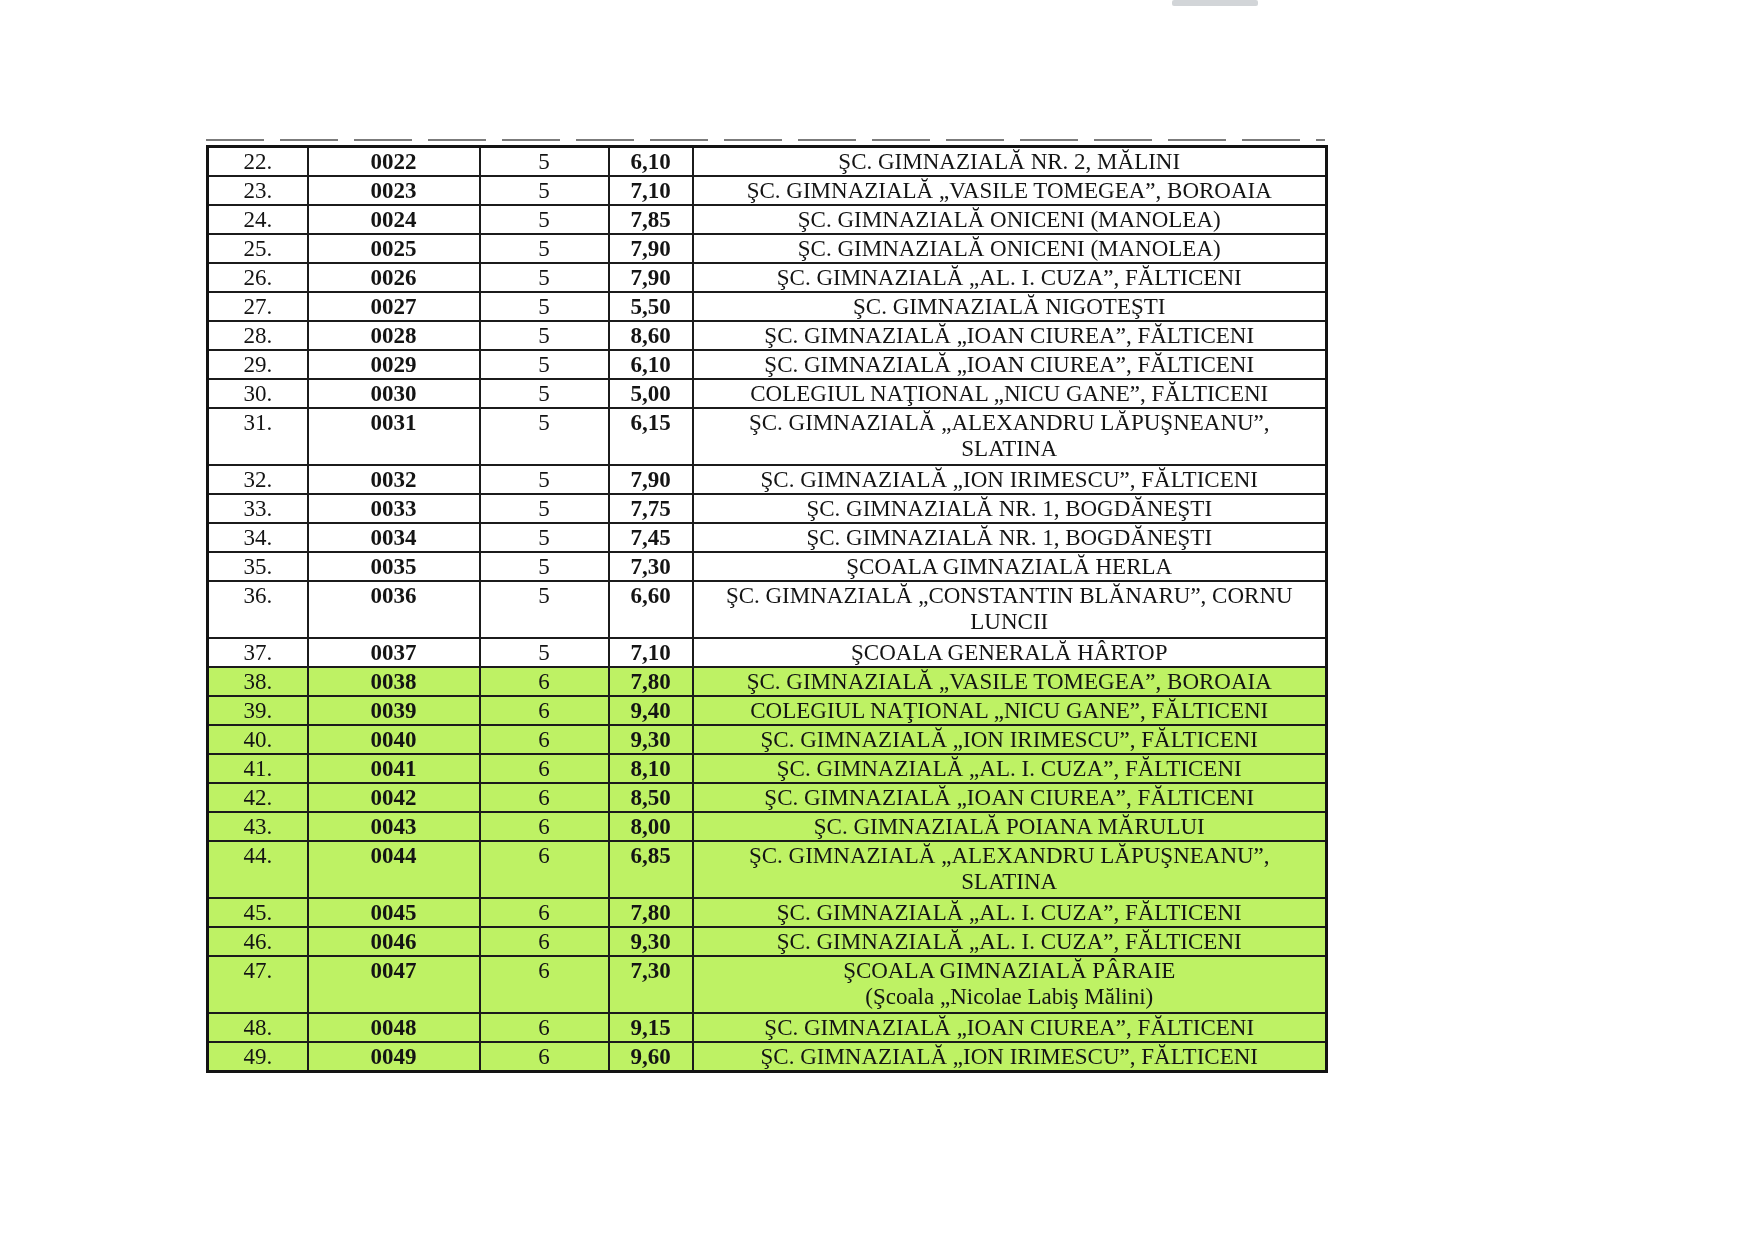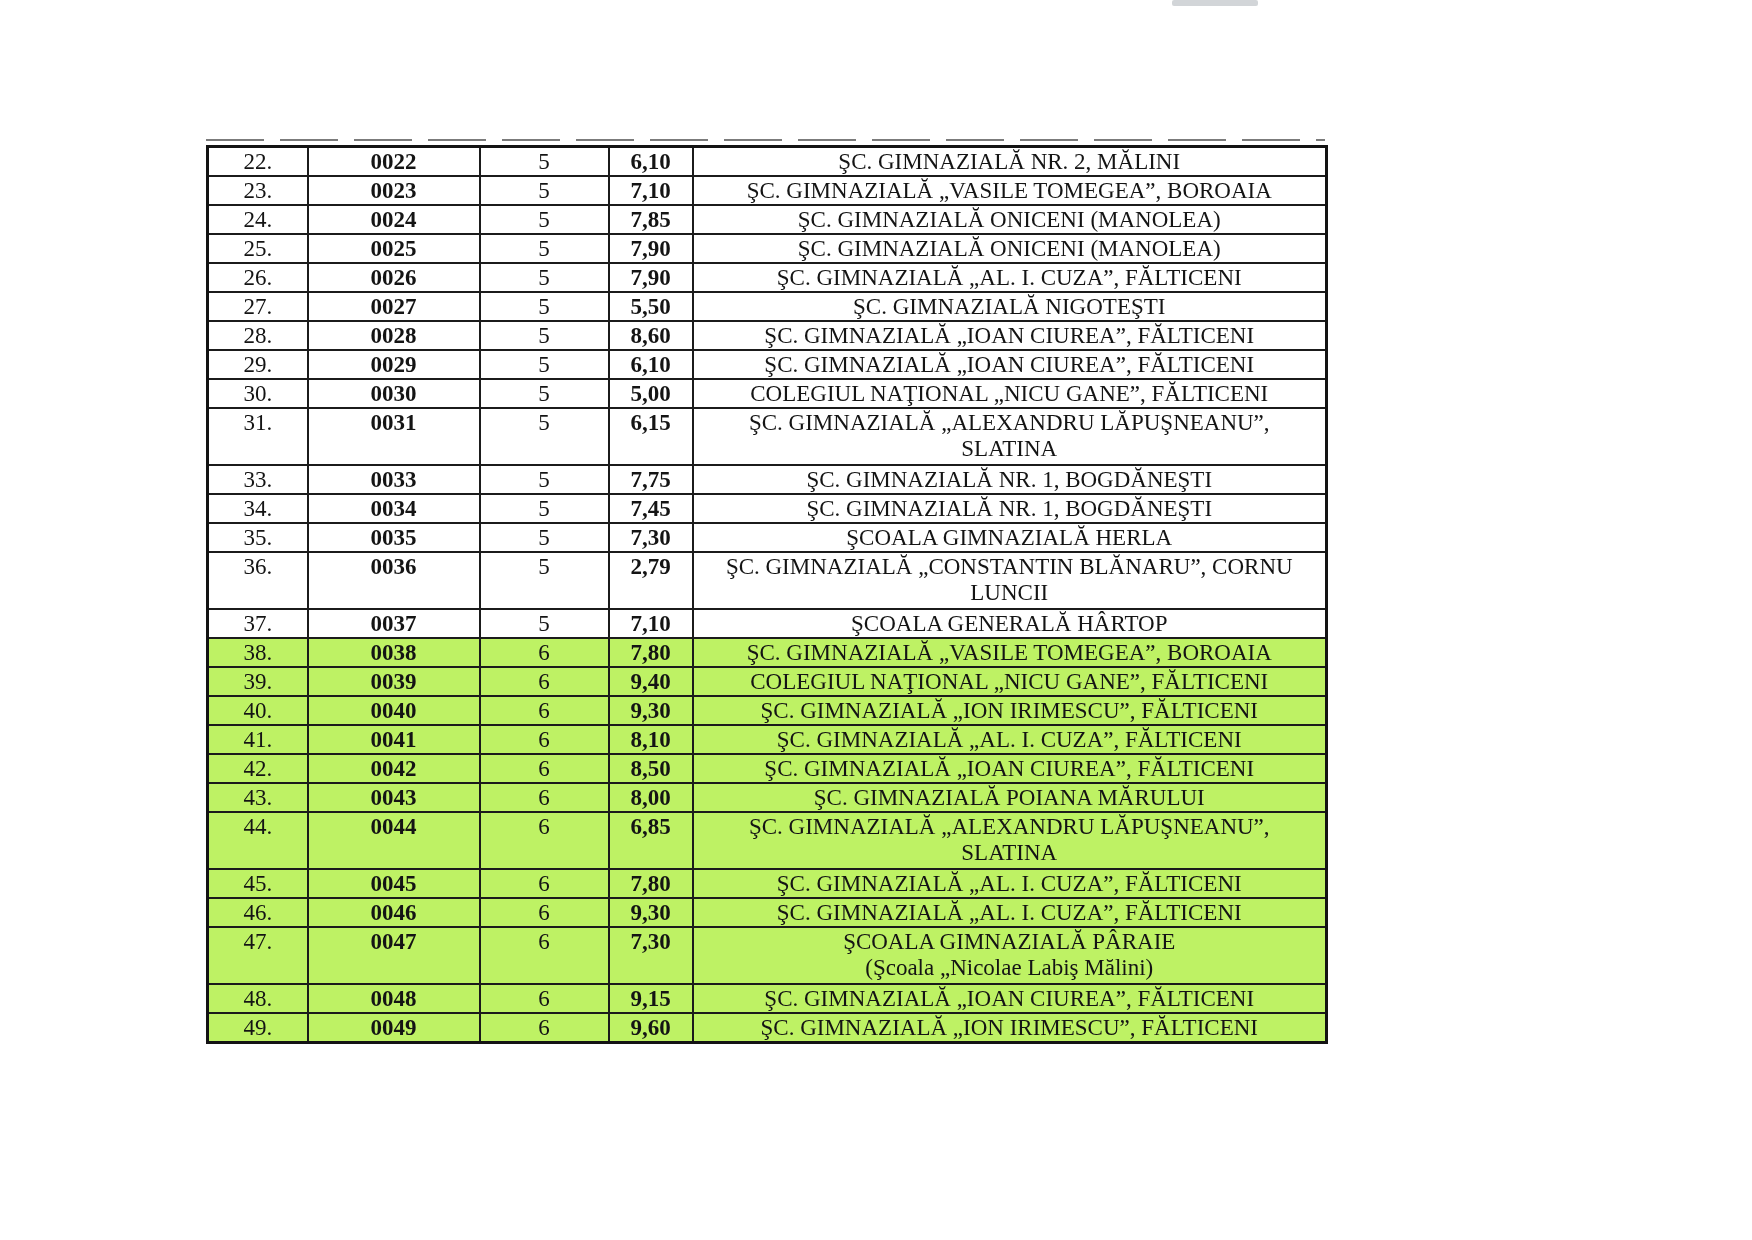--- a/index.html
+++ b/index.html
@@ -171,20 +171,27 @@
 
   <tr class="table-row row-tall">
     <td class="col-no">31.</td>
     <td class="col-code">0031</td>
     <td class="col-grade">5</td>
     <td class="col-score">6,15</td>
     <td class="col-school">ŞC. GIMNAZIALĂ „ALEXANDRU LĂPUŞNEANU”,
 SLATINA</td>
   </tr>
 
+  <tr class="table-row row-single">
+    <td class="col-no">32.</td>
+    <td class="col-code">0032</td>
+    <td class="col-grade">5</td>
+    <td class="col-score">7,90</td>
+    <td class="col-school">ŞC. GIMNAZIALĂ „ION IRIMESCU”, FĂLTICENI</td>
+  </tr>
 
   <tr class="table-row row-single">
     <td class="col-no">33.</td>
     <td class="col-code">0033</td>
     <td class="col-grade">5</td>
     <td class="col-score">7,75</td>
     <td class="col-school">ŞC. GIMNAZIALĂ NR. 1, BOGDĂNEŞTI</td>
   </tr>
 
   <tr class="table-row row-single">
@@ -200,21 +207,21 @@
     <td class="col-code">0035</td>
     <td class="col-grade">5</td>
     <td class="col-score">7,30</td>
     <td class="col-school">ŞCOALA GIMNAZIALĂ HERLA</td>
   </tr>
 
   <tr class="table-row row-tall">
     <td class="col-no">36.</td>
     <td class="col-code">0036</td>
     <td class="col-grade">5</td>
-    <td class="col-score">2,79</td>
+    <td class="col-score">6,60</td>
     <td class="col-school">ŞC. GIMNAZIALĂ „CONSTANTIN BLĂNARU”, CORNU
 LUNCII</td>
   </tr>
 
   <tr class="table-row row-single">
     <td class="col-no">37.</td>
     <td class="col-code">0037</td>
     <td class="col-grade">5</td>
     <td class="col-score">7,10</td>
     <td class="col-school">ŞCOALA GENERALĂ HÂRTOP</td>

